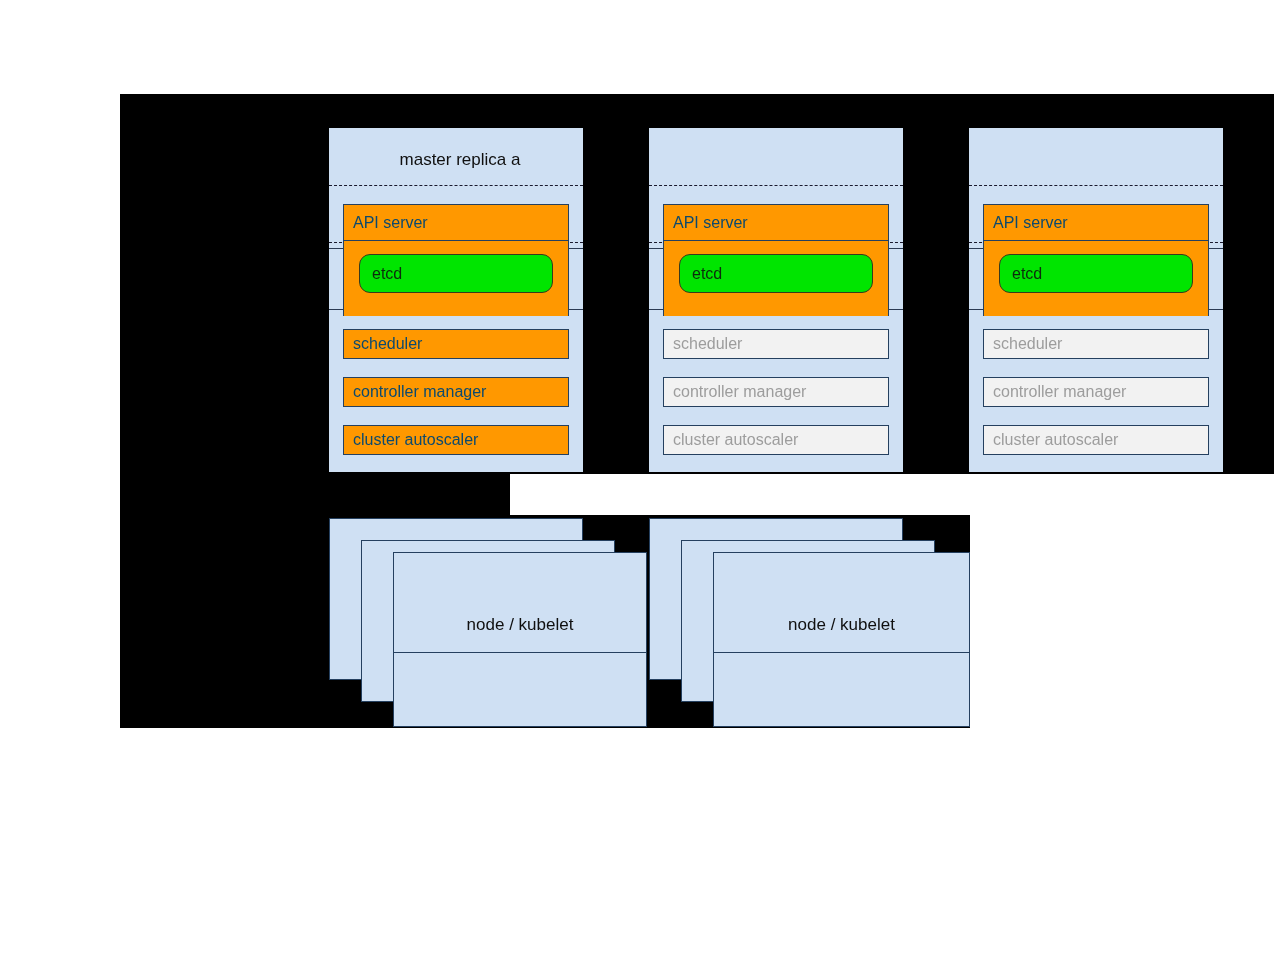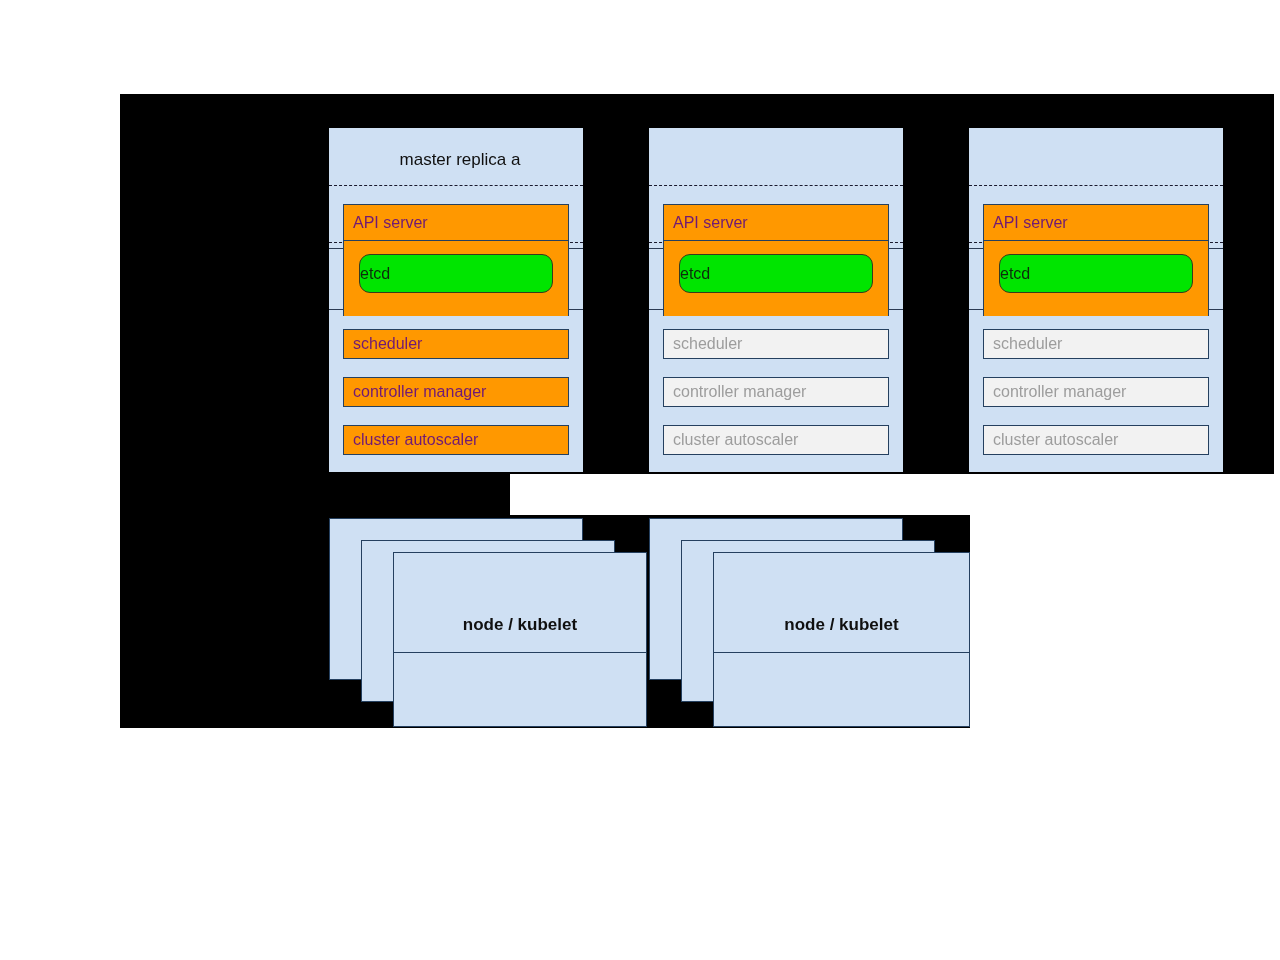--- a/index.html
+++ b/index.html
@@ -65,21 +65,21 @@
     box-sizing: border-box;
     border: 1.2px solid #25405f;
     font-size: 16px;
     line-height: 1;
     display: flex;
     align-items: center;
     padding-left: 9px;
   }
   .box.active {
     background: #ff9800;
-    color: #701a75;
+    color: #0c4a6e;
   }
   .box.inactive {
     background: #f2f2f2;
     color: #9d9d9d;
   }
 
   
   .apiserver {
     z-index: 3;
   }
@@ -98,30 +98,30 @@
   .etcd {
     position: absolute;
     background: #00e500;
     border: 1.4px solid #3a3a1a;
     border-radius: 11px;
     box-sizing: border-box;
     font-size: 16px;
     color: #0d2b0d;
     display: flex;
     align-items: center;
+    padding-left: 12px;
     z-index: 4;
   }
 
   
   .node-card {
     position: absolute;
     background: #cfe0f3;
     border: 1.3px solid #25405f;
     box-sizing: border-box;
-    font-weight: bold;
   }
   .node-card .node-label {
     position: absolute;
     left: 0;
     right: 0;
     top: 62px;
     text-align: center;
     font-size: 17px;
     color: #101010;
   }

